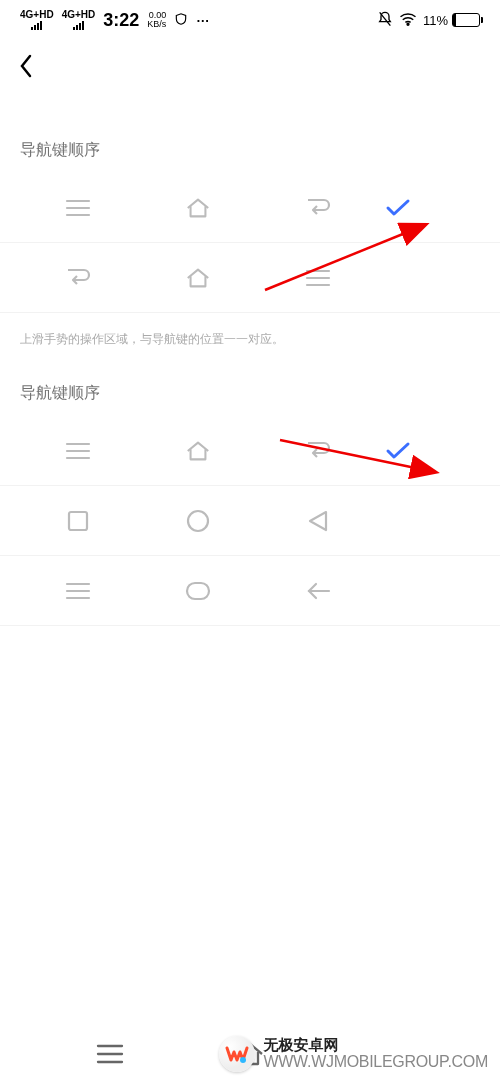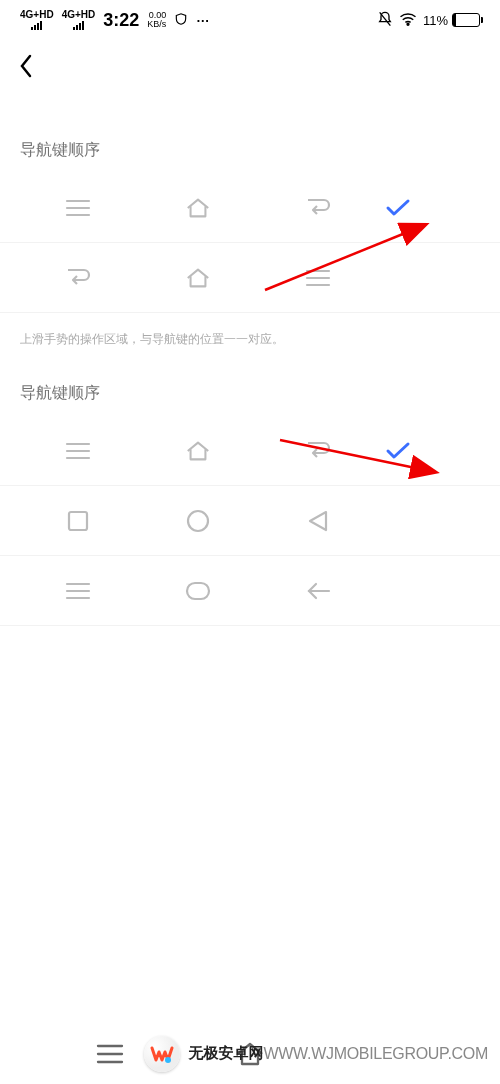--- a/index.html
+++ b/index.html
@@ -115,21 +115,21 @@
     }
     .wm-logo {
       width: 36px; height: 36px;
       border-radius: 50%;
       background: radial-gradient(circle at 30% 30%, #fff 0%, #eee 60%);
       box-shadow: 0 1px 3px rgba(0,0,0,.2);
       display: flex;
       align-items: center;
       justify-content: center;
     }
-    .wm-text { display: flex; flex-direction: row; line-height: 1.1; }
+    .wm-text { display: flex; flex-direction: column; line-height: 1.1; }
     .wm-text .t1 { font-size: 15px; font-weight: bold; color: #222; }
     .wm-text .t2 { font-size: 16px; color: #888; letter-spacing: -0.3px; }
   </style>
 </head>
 <body>
 
 <div class="status-bar">
   <div class="status-left">
     <div class="signal-group">
       <span>4G+HD</span>

